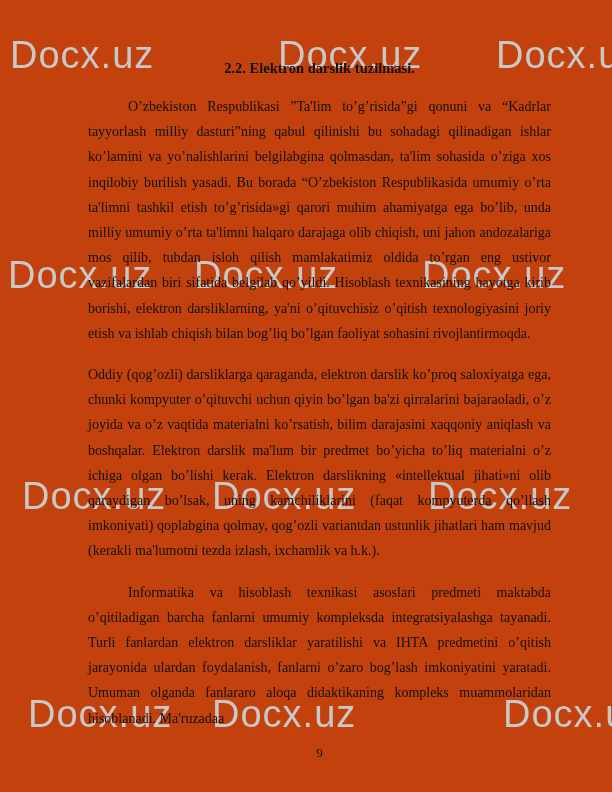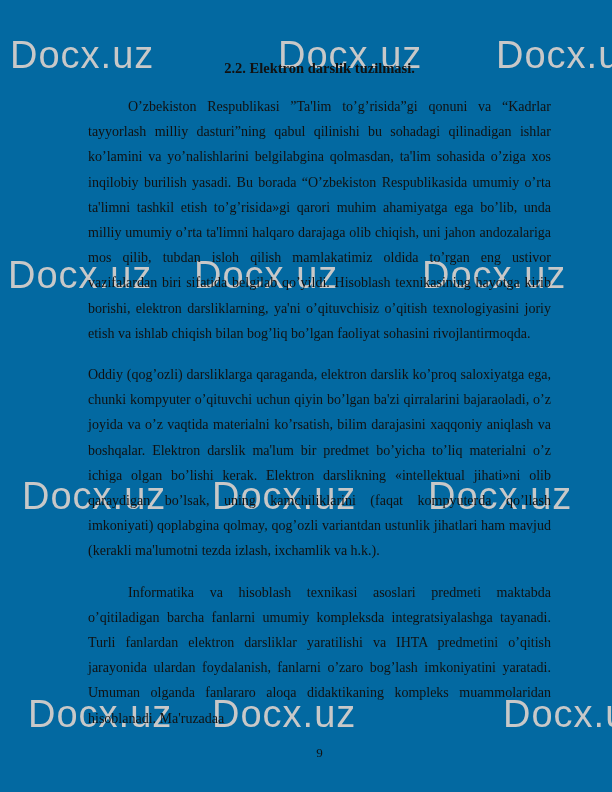--- a/index.html
+++ b/index.html
@@ -1,20 +1,20 @@
 <!DOCTYPE html>
 <html><head>
 <meta charset="utf-8">
 <style>
   html, body { margin: 0; padding: 0; background: #ffffff; }
   .page {
     position: relative;
     width: 612px;
     height: 792px;
-    background: #0369a1;
+    background: #c2410c;
     overflow: hidden;
     font-family: "Liberation Serif", "DejaVu Serif", serif;
     color: #111111;
   }
   .watermark-layer {
     position: absolute;
     inset: 0;
     z-index: 0;
     pointer-events: none;
   }

